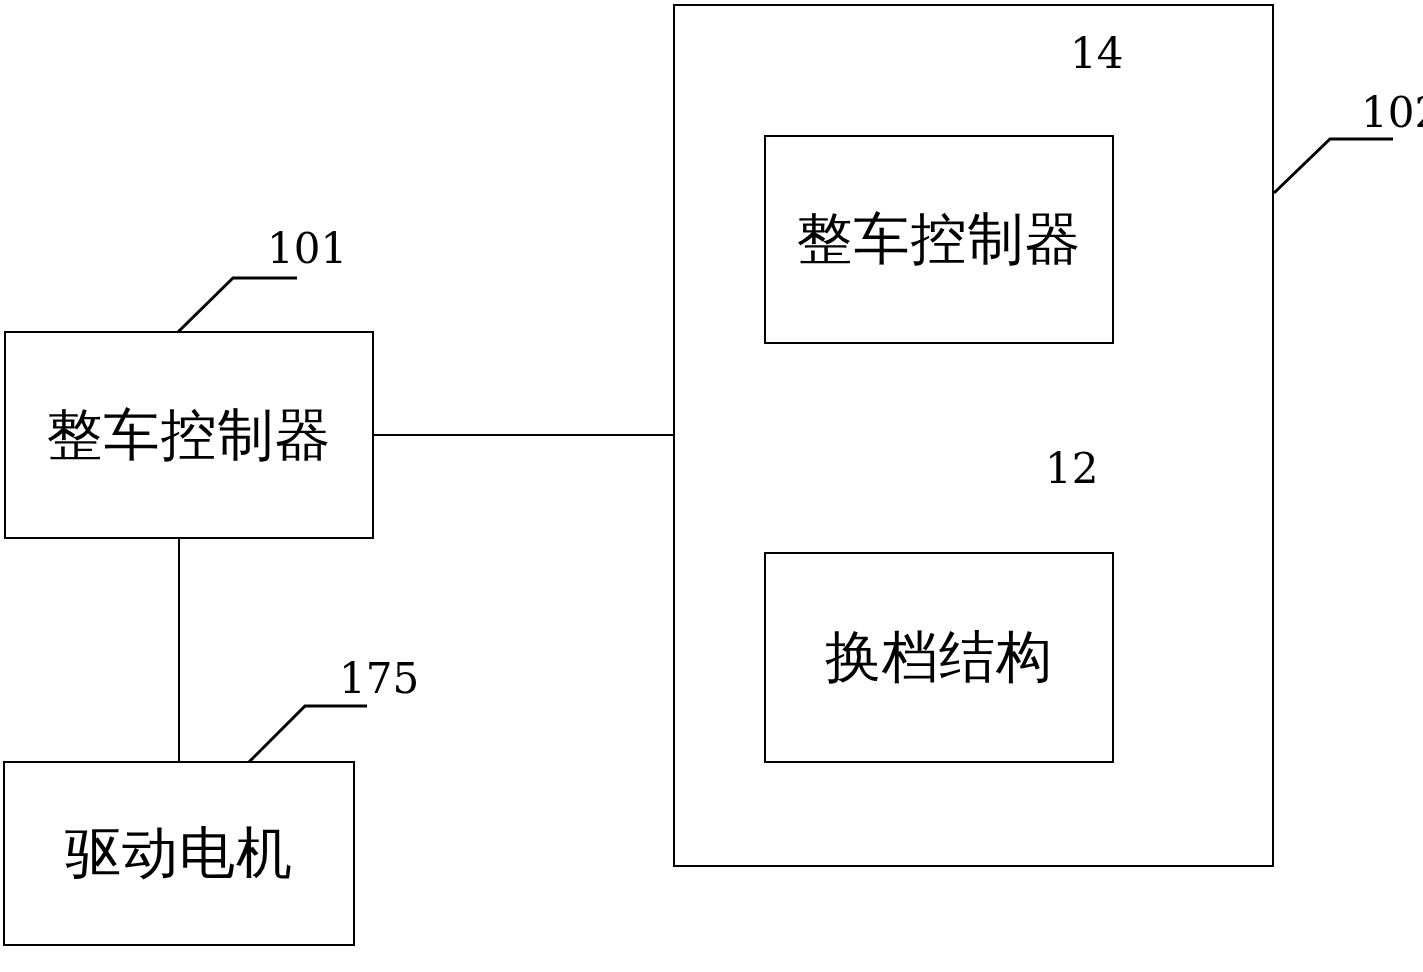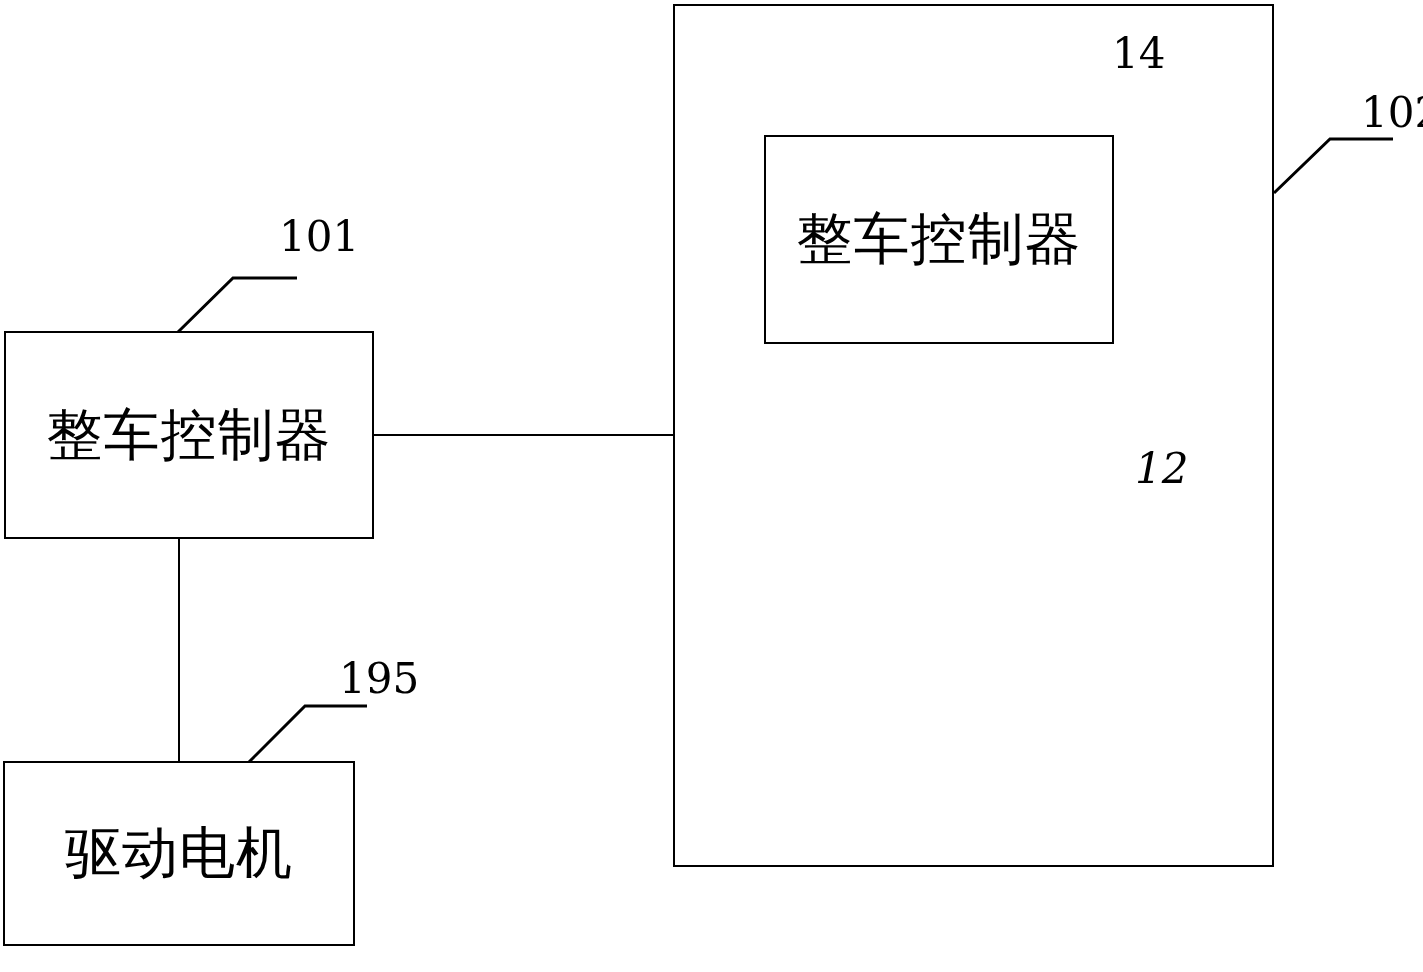--- a/index.html
+++ b/index.html
@@ -55,24 +55,24 @@
     line-height: 1;
     white-space: nowrap;
   }
   
   #box-vehicle-controller { left: 4px;   top: 331px; width: 370px; height: 208px; }
   #box-drive-motor        { left: 3px;   top: 761px; width: 352px; height: 185px; }
   #box-outer              { left: 673px; top: 4px;   width: 601px; height: 863px; }
   #box-shift-drive-motor  { left: 764px; top: 135px; width: 350px; height: 209px; }
   #box-shift-structure    { left: 764px; top: 552px; width: 350px; height: 211px; }
   
-  #ref-101 { left: 267px;  top: 216px; margin-left: 12px; }
+  #ref-101 { left: 267px;  top: 228px; }
   #ref-103 { left: 339px;  top: 658px; }
-  #ref-14  { left: 1070px; top: 33px; margin-left: 42px;  }
-  #ref-12  { left: 1135px; top: 448px; font-style: italic; }
+  #ref-14  { left: 1070px; top: 33px;  }
+  #ref-12  { left: 1045px; top: 448px; }
   #ref-102 { left: 1361px; top: 92px;  }
 </style>
 </head>
 <body>
 
 <div id="canvas">
 
   <svg class="lines" viewBox="0 0 1423 972" xmlns="http://www.w3.org/2000/svg">
 
     <line x1="355" y1="435" x2="673" y2="435" stroke-width="2"></line>
@@ -93,20 +93,23 @@
   </div>
 
   <div class="box" id="box-drive-motor">
     <span class="box-label">驱动电机</span>
   </div>
 
   <div class="box" id="box-shift-drive-motor">
     <span class="box-label wrap">整车控制器</span>
   </div>
 
+  <div class="box" id="box-shift-structure">
+    <span class="box-label">换档结构</span>
+  </div>
 
   <div class="ref-label" id="ref-101">101</div>
-  <div class="ref-label" id="ref-103">195</div>
+  <div class="ref-label" id="ref-103">175</div>
   <div class="ref-label" id="ref-14">14</div>
   <div class="ref-label" id="ref-12">12</div>
   <div class="ref-label" id="ref-102">102</div>
 
 </div>
 
 </body></html>

